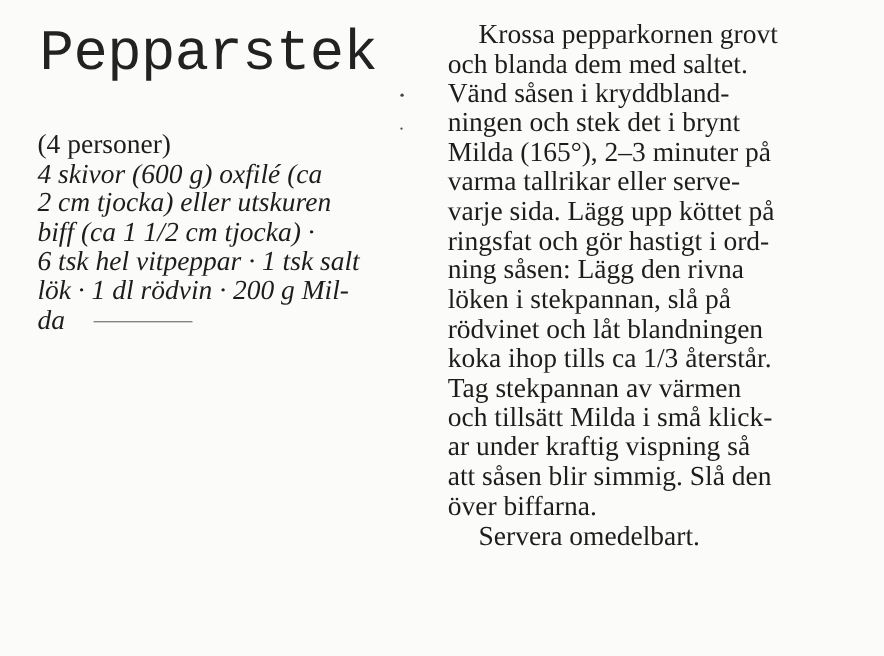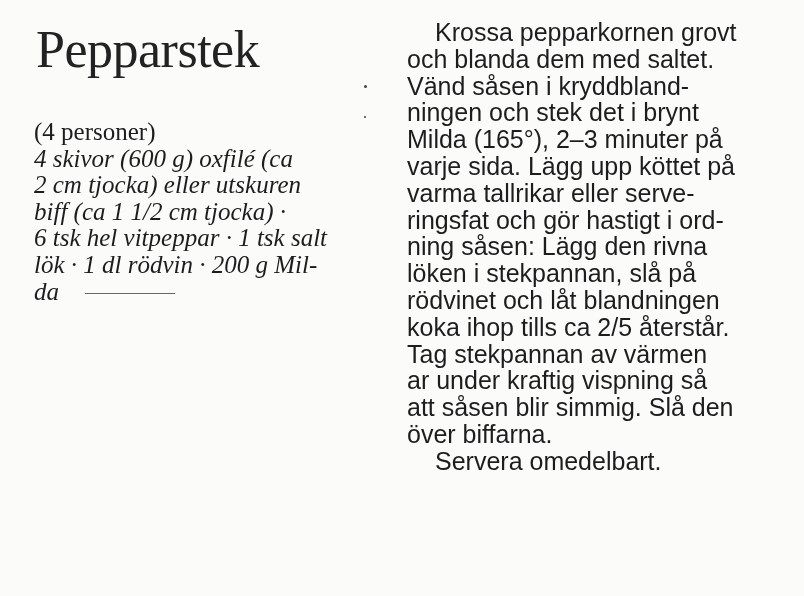--- a/index.html
+++ b/index.html
@@ -5,39 +5,39 @@
   html, body { margin: 0; padding: 0; }
   body {
     width: 804px; height: 596px; overflow: hidden;
     background: #fbfbfa;
     position: relative;
     font-family: "DejaVu Serif", "Liberation Serif", serif;
     color: #1d1d1d;
   }
   .title {
     position: absolute; left: 36px; top: 20px;
-    font-family: Liberation Serif, serif;
+    font-family: Liberation Mono, monospace;
     font-size: 52px; line-height: 60px;
     letter-spacing: -0.5px;
     color: #222;
   }
   .left-col {
     position: absolute; left: 34px; top: 119px; width: 360px;
     font-family: "Liberation Serif", serif;
     font-size: 25px; line-height: 26.6px;
   }
   .left-col .line { white-space: nowrap; }
   .left-col .italic { font-style: italic; }
   .rule {
     display: inline-block; vertical-align: middle;
     width: 90px; height: 1px; background: #666; margin-left: 26px;
   }
   .right-col {
     position: absolute; left: 407px; top: 19px; width: 390px;
-    font-family: Liberation Sans, sans-serif;
+    font-family: Liberation Serif, serif;
     font-size: 25px; line-height: 26.8px;
   }
   .right-col .line { white-space: nowrap; }
   .indent { padding-left: 28px; }
   .speck { position: absolute; width: 3px; height: 3px; border-radius: 50%; background: #444; }
 </style>
 </head>
 <body>
 
 <div class="title">Pepparstek</div>
@@ -51,28 +51,29 @@
   <div class="line italic">lök · 1 dl rödvin ·  200 g Mil-</div>
   <div class="line italic"><span>da</span><span class="rule"></span></div>
 </div>
 
 <div class="right-col">
   <div class="line indent">Krossa pepparkornen grovt</div>
   <div class="line">och blanda dem med saltet.</div>
   <div class="line">Vänd såsen i kryddbland-</div>
   <div class="line">ningen och stek det i brynt</div>
   <div class="line">Milda (165°), 2–3 minuter på</div>
+  <div class="line">varma tallrikar eller serve-</div>
   <div class="line">varje sida. Lägg upp köttet på</div>
-  <div class="line">varma tallrikar eller serve-</div>
   <div class="line">ringsfat och gör hastigt i ord-</div>
   <div class="line">ning såsen: Lägg den rivna</div>
   <div class="line">löken i stekpannan, slå på</div>
   <div class="line">rödvinet och låt blandningen</div>
-  <div class="line">koka ihop tills ca 2/5 återstår.</div>
+  <div class="line">koka ihop tills ca 1/3 återstår.</div>
   <div class="line">Tag stekpannan av värmen</div>
+  <div class="line">och tillsätt Milda i små klick-</div>
   <div class="line">ar under kraftig vispning så</div>
   <div class="line">att såsen blir simmig. Slå den</div>
   <div class="line">över biffarna.</div>
   <div class="line indent">Servera omedelbart.</div>
 </div>
 
 <span class="speck" style="left:364px;top:85px;"></span>
 <span class="speck" style="left:364px;top:116px;width:2px;height:2px;"></span>
 
 </body></html>

